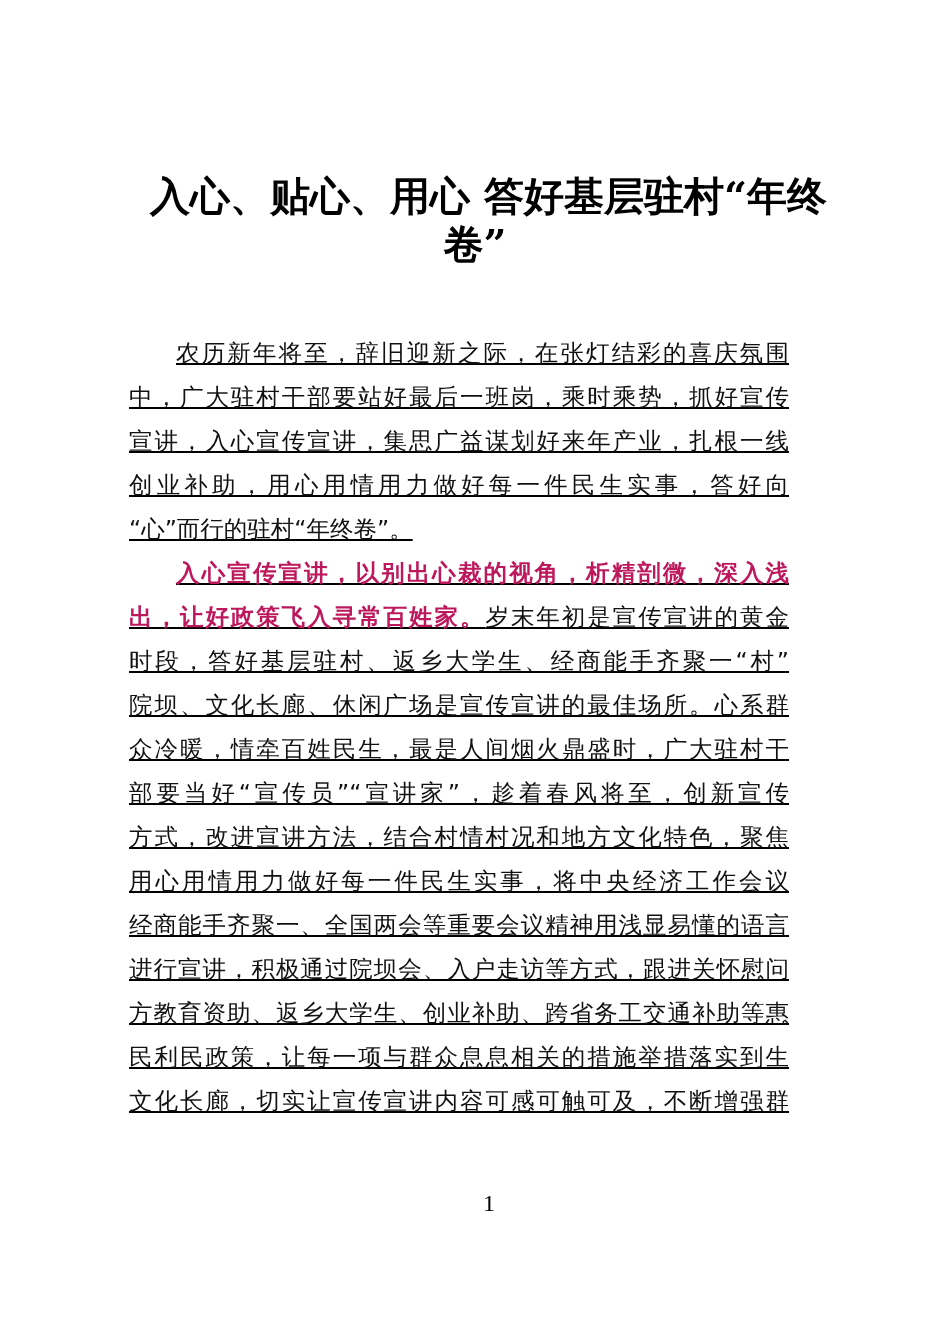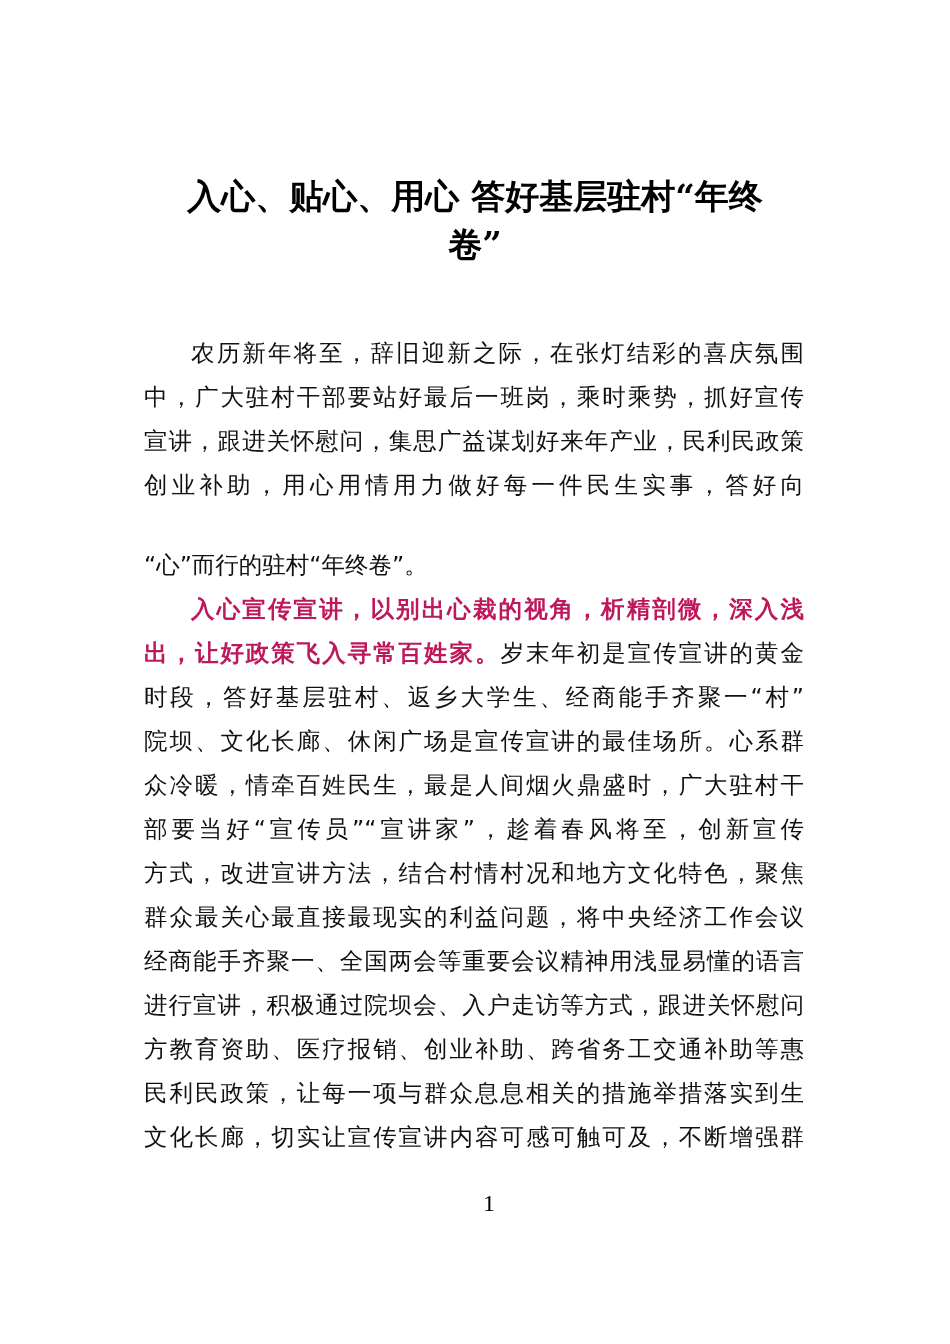--- a/index.html
+++ b/index.html
@@ -21,52 +21,52 @@
       background: #fff;
     }
     .title {
       position: absolute;
       left: 150px;
       width: 650px;
       top: 172px;
       text-align: center;
       font-family: "DejaVu Serif", "Liberation Serif", serif;
       font-weight: bold;
-      font-size: 34px;
+      font-size: 40px;
       line-height: 48px;
       letter-spacing: 0px;
     }
     .title-line {
       display: block;
       white-space: nowrap;
     }
     .body-text {
       position: absolute;
-      left: 144px;
+      left: 129px;
       width: 660px;
       top: 331px;
       font-family: "DejaVu Sans", "Liberation Sans", sans-serif;
       font-size: 23.5px;
       line-height: 44px;
+      text-decoration: underline;
     }
     .line {
       display: block;
       white-space: nowrap;
       height: 44px;
       text-align: justify;
       text-align-last: justify;
       font-weight: normal;
       color: #111;
     }
     .line.indent {
       padding-left: 47px;
     }
     .line.last {
       text-align-last: left;
-      margin-top: 36px;
     }
     .bold {
       font-weight: bold;
       color: #be185d;
     }
     .page-number {
       position: absolute;
       top: 1188px;
       left: 0;
       width: 978px;
@@ -83,33 +83,33 @@
 
   <div class="title">
     <span class="title-line">入心、贴心、用心 答好基层驻村“年终</span>
     <span class="title-line">卷”</span>
   </div>
 
   <div class="body-text">
 
     <span class="line indent">农历新年将至，辞旧迎新之际，在张灯结彩的喜庆氛围</span>
     <span class="line">中，广大驻村干部要站好最后一班岗，乘时乘势，抓好宣传</span>
-    <span class="line">宣讲，跟进关怀慰问，集思广益谋划好来年产业，民利民政策</span>
+    <span class="line">宣讲，入心宣传宣讲，集思广益谋划好来年产业，扎根一线</span>
     <span class="line">创业补助，用心用情用力做好每一件民生实事，答好向</span>
     <span class="line last">“心”而行的驻村“年终卷”。</span>
 
     <span class="line indent"><span class="bold">入心宣传宣讲，以别出心裁的视角，析精剖微，深入浅</span></span>
     <span class="line"><span class="bold">出，让好政策飞入寻常百姓家。</span><span>岁末年初是宣传宣讲的黄金</span></span>
     <span class="line">时段，答好基层驻村、返乡大学生、经商能手齐聚一“村”</span>
     <span class="line">院坝、文化长廊、休闲广场是宣传宣讲的最佳场所。心系群</span>
     <span class="line">众冷暖，情牵百姓民生，最是人间烟火鼎盛时，广大驻村干</span>
     <span class="line">部要当好“宣传员”“宣讲家”，趁着春风将至，创新宣传</span>
     <span class="line">方式，改进宣讲方法，结合村情村况和地方文化特色，聚焦</span>
-    <span class="line">群众最关心最直接最现实的利益问题，将中央经济工作会议</span>
+    <span class="line">用心用情用力做好每一件民生实事，将中央经济工作会议</span>
     <span class="line">经商能手齐聚一、全国两会等重要会议精神用浅显易懂的语言</span>
     <span class="line">进行宣讲，积极通过院坝会、入户走访等方式，跟进关怀慰问</span>
-    <span class="line">方教育资助、医疗报销、创业补助、跨省务工交通补助等惠</span>
+    <span class="line">方教育资助、返乡大学生、创业补助、跨省务工交通补助等惠</span>
     <span class="line">民利民政策，让每一项与群众息息相关的措施举措落实到生</span>
     <span class="line">文化长廊，切实让宣传宣讲内容可感可触可及，不断增强群</span>
   </div>
 
   <div class="page-number">1</div>
 </div>
 
 </body></html>

